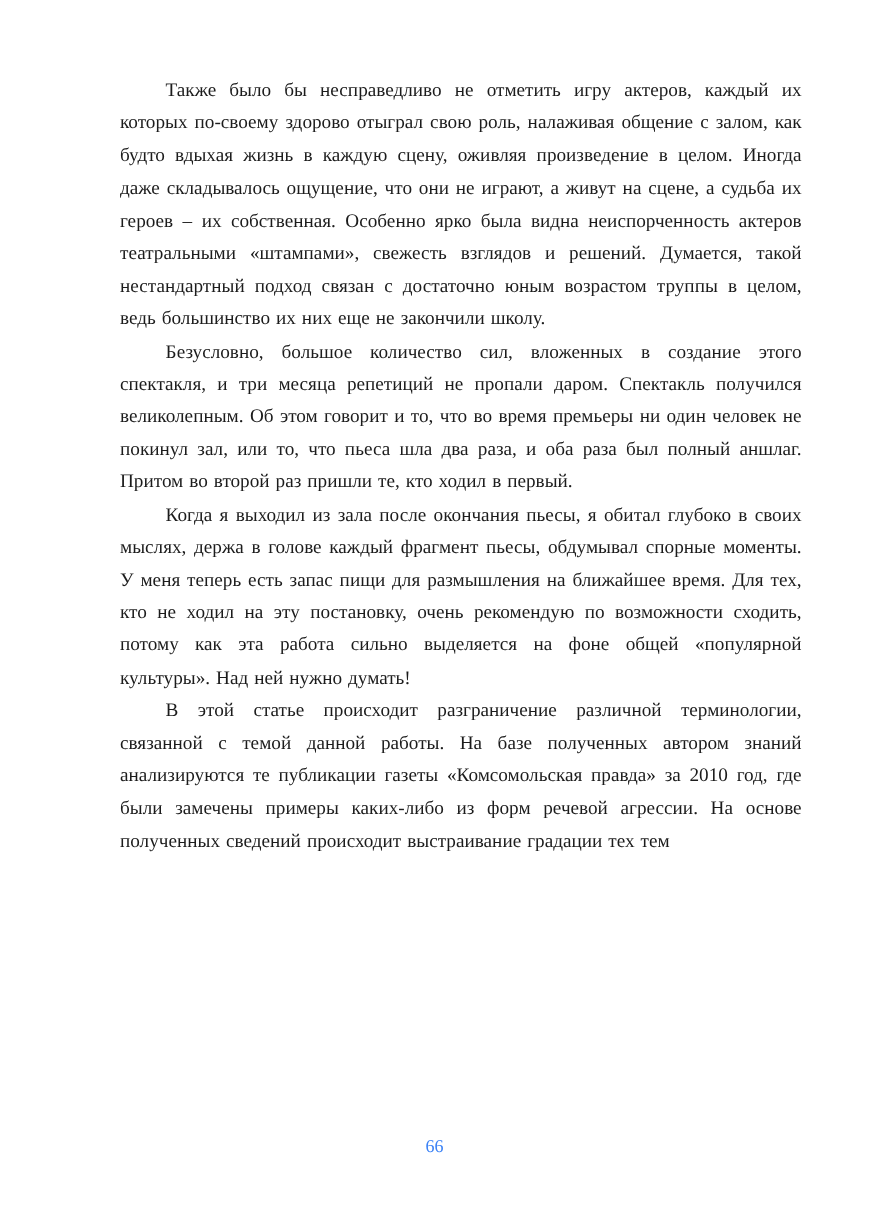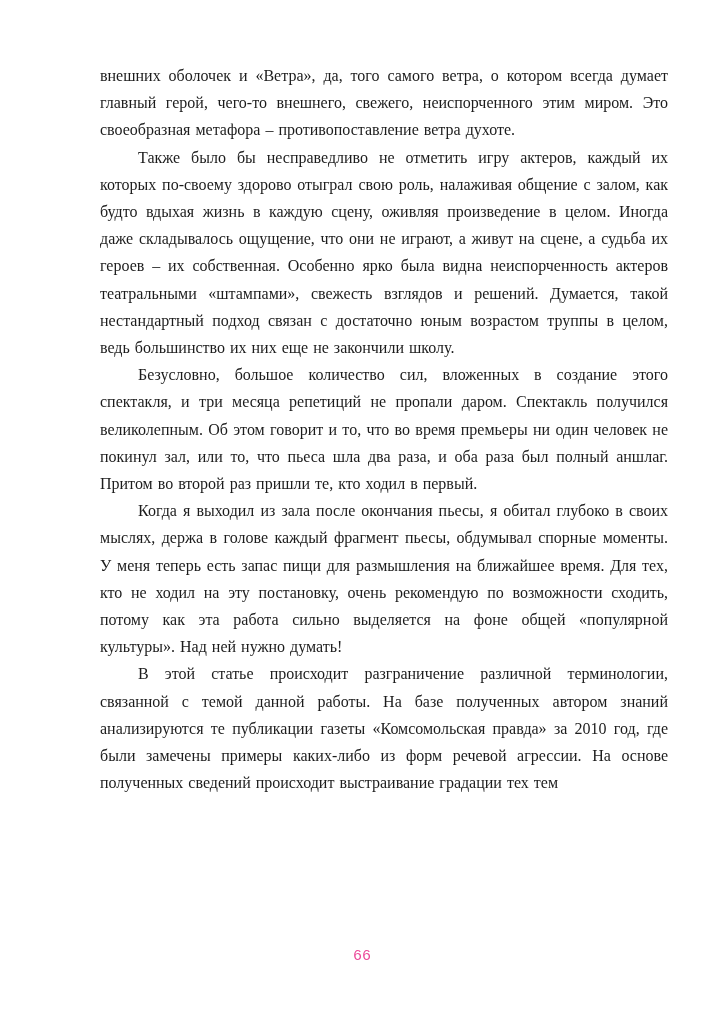--- a/index.html
+++ b/index.html
@@ -33,29 +33,27 @@
   .content p.bold {
     font-weight: bold;
   }
   .page-number {
     position: absolute;
     left: 0;
     right: 0;
     top: 948px;
     text-align: center;
     font-size: 15px;
-    color: #ec4899;
-    font-family: Liberation Mono, monospace;
+    color: #3b82f6;
   }
 </style>
 </head>
 <body>
 
 <div class="page">
   <div class="content">
-    <p class="no-indent">внешних оболочек и «Ветра», да, того самого ветра, о котором всегда думает главный герой, чего-то внешнего, свежего, неиспорченного этим миром. Это своеобразная метафора – противопоставление ветра духоте.</p>
     <p>Также было бы несправедливо не отметить игру актеров, каждый их которых по-своему здорово отыграл свою роль, налаживая общение с залом, как будто вдыхая жизнь в каждую сцену, оживляя произведение в целом. Иногда даже складывалось ощущение, что они не играют, а живут на сцене, а судьба их героев – их собственная. Особенно ярко была видна неиспорченность актеров театральными «штампами», свежесть взглядов и решений. Думается, такой нестандартный подход связан с достаточно юным возрастом труппы в целом, ведь большинство их них еще не закончили школу.</p>
     <p>Безусловно, большое количество сил, вложенных в создание этого спектакля, и три месяца репетиций не пропали даром. Спектакль получился великолепным. Об этом говорит и то, что во время премьеры ни один человек не покинул зал, или то, что пьеса шла два раза, и оба раза был полный аншлаг. Притом во второй раз пришли те, кто ходил в первый.</p>
     <p>Когда я выходил из зала после окончания пьесы, я обитал глубоко в своих мыслях, держа в голове каждый фрагмент пьесы, обдумывал спорные моменты. У меня теперь есть запас пищи для размышления на ближайшее время. Для тех, кто не ходил на эту постановку, очень рекомендую по возможности сходить, потому как эта работа сильно выделяется на фоне общей «популярной культуры». Над ней нужно думать!</p>
     <p>В этой статье происходит разграничение различной терминологии, связанной с темой данной работы. На базе полученных автором знаний анализируются те публикации газеты «Комсомольская правда» за 2010 год, где были замечены примеры каких-либо из форм речевой агрессии. На основе полученных сведений происходит выстраивание градации тех тем</p>
   </div>
   <div class="page-number">66</div>
 </div>
 
 </body></html>

